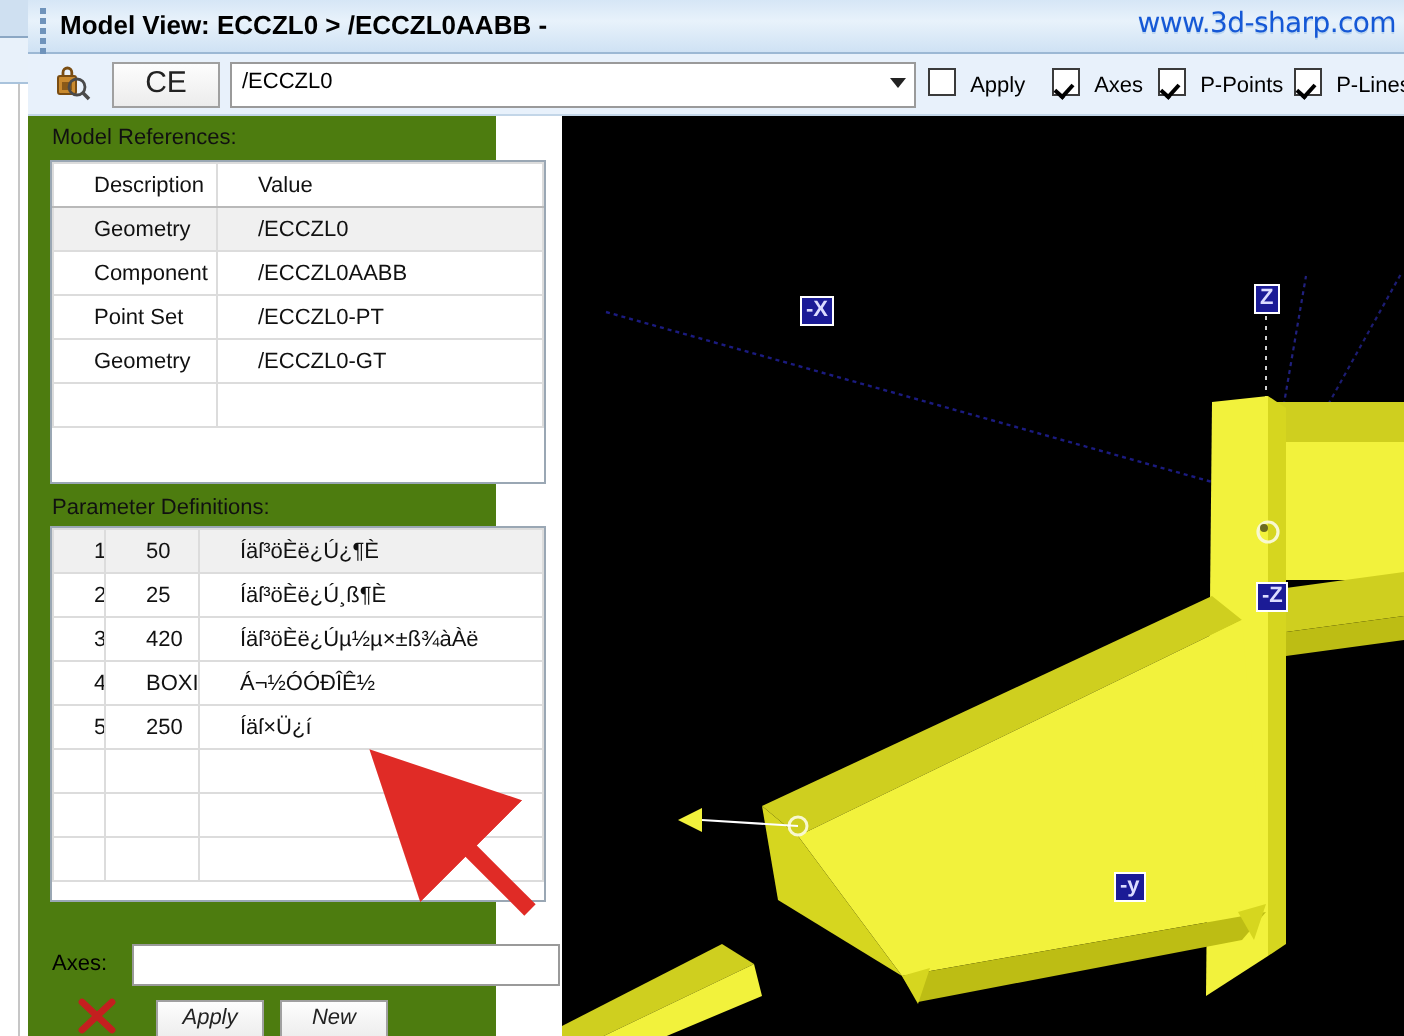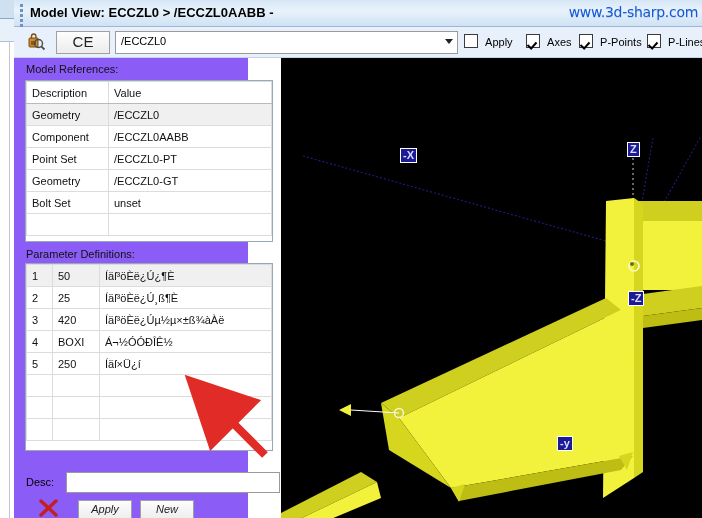--- a/index.html
+++ b/index.html
@@ -37,25 +37,25 @@
   .combo .val{position:absolute;left:5px;top:3px;font-size:11px;color:#000;}
   .combo .arrow{position:absolute;right:4px;top:7px;width:0;height:0;
      border-left:4px solid transparent;border-right:4px solid transparent;border-top:5px solid #222;}
   .cbx{position:absolute;top:7px;height:16px;font-size:11px;white-space:nowrap;}
   .cbx .box{display:inline-block;width:12px;height:12px;background:#fff;border:1px solid #3b3b3b;vertical-align:-2px;position:relative;}
   .cbx .box.on:after{content:"";position:absolute;left:2px;top:5px;width:4px;height:7px;
      border:solid #000;border-width:0 2px 2px 0;transform:rotate(42deg);}
   .cbx .lbl{margin-left:4px;}
 
   
-  .leftpanel{position:absolute;left:14px;top:58px;width:234px;height:460px;background:#8b5cf6;}
+  .leftpanel{position:absolute;left:14px;top:58px;width:234px;height:460px;background:#4d7c0f;}
   .sec-label{position:absolute;font-size:11px;color:#111;}
 
   table.grid{border-collapse:collapse;background:#fff;width:100%;table-layout:fixed;}
-  table.grid td{border:1px solid #dcdcdc;font-size:11px;padding:2px 5px;height:17px;color:#111;
+  table.grid td{border:1px solid #dcdcdc;font-size:11px;padding:2px 20px;height:17px;color:#111;
      overflow:hidden;white-space:nowrap;}
   table.grid tr.hdr td{background:#fff;border-bottom:1px solid #b9b9b9;color:#111;}
   table.grid tr.alt td{background:#f0f0f0;}
   table.grid tr.blank td{height:17px;}
 
   .box-mr{position:absolute;left:11px;top:22px;width:246px;height:160px;border:1px solid #9aa7b4;background:#fff;overflow:hidden;}
   .box-pd{position:absolute;left:11px;top:18px;width:246px;height:186px;border:1px solid #9aa7b4;background:#fff;overflow:hidden;}
 
   .desc-row{position:absolute;left:14px;top:472px;width:267px;height:22px;}
   .desc-lbl{position:absolute;left:12px;top:4px;font-size:11px;}
@@ -154,24 +154,20 @@
             <td>Component</td>
             <td>/ECCZL0AABB</td>
           </tr>
           <tr>
             <td>Point Set</td>
             <td>/ECCZL0-PT</td>
           </tr>
           <tr>
             <td>Geometry</td>
             <td>/ECCZL0-GT</td>
-          </tr>
-          <tr>
-            <td>Bolt Set</td>
-            <td>unset</td>
           </tr>
           <tr class="blank">
               <td></td>
               <td></td>
             </tr>
 
         </tbody>
       </table>
     </div>
 
@@ -225,21 +221,21 @@
               <td></td>
               <td></td>
             </tr>
 
         </tbody>
       </table>
     </div>
   </div>
 
   <div class="desc-row">
-    <div class="desc-lbl">Desc:</div>
+    <div class="desc-lbl">Axes:</div>
     <div class="desc-inp">
       <input type="text" style="width: 100%; height: 100%; border: 0px; outline: 0px; font-size: 11px; padding: 0px 3px; box-sizing: border-box; font-family: &quot;Liberation Sans&quot;, sans-serif;" placeholder="">
     </div>
   </div>
 
   <div class="btnrow">
     <div class="xmark">
       <svg width="22" height="20" viewBox="0 0 22 20">
         <line x1="3" y1="3" x2="18" y2="17" stroke="#c41f1f" stroke-width="3.4" stroke-linecap="round"></line>
         <line x1="18" y1="3" x2="3" y2="17" stroke="#c41f1f" stroke-width="3.4" stroke-linecap="round"></line>

